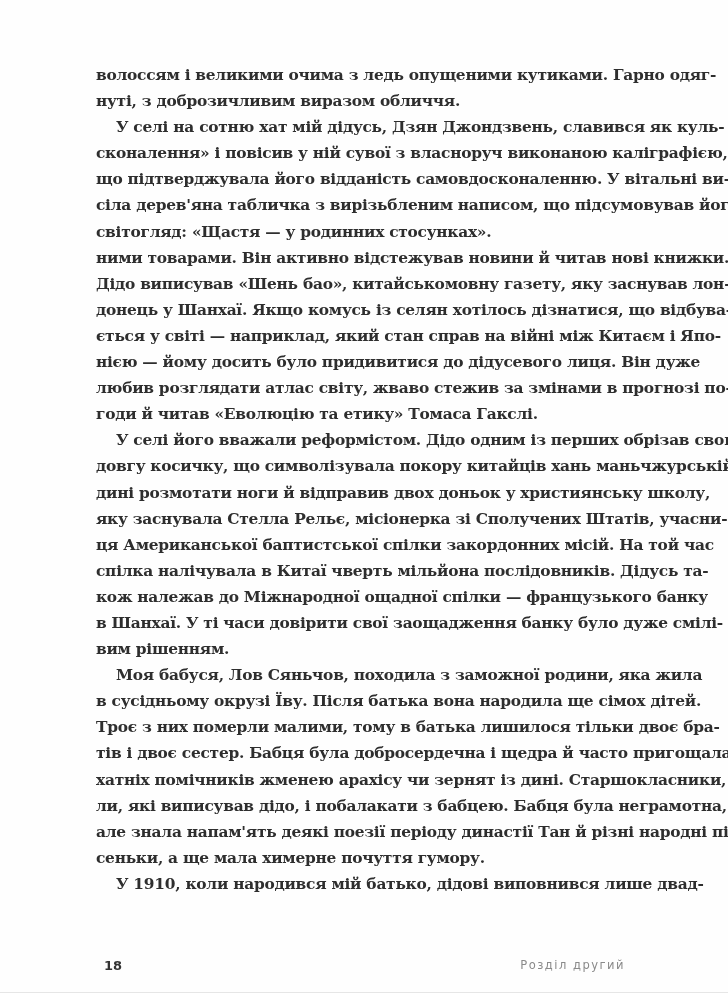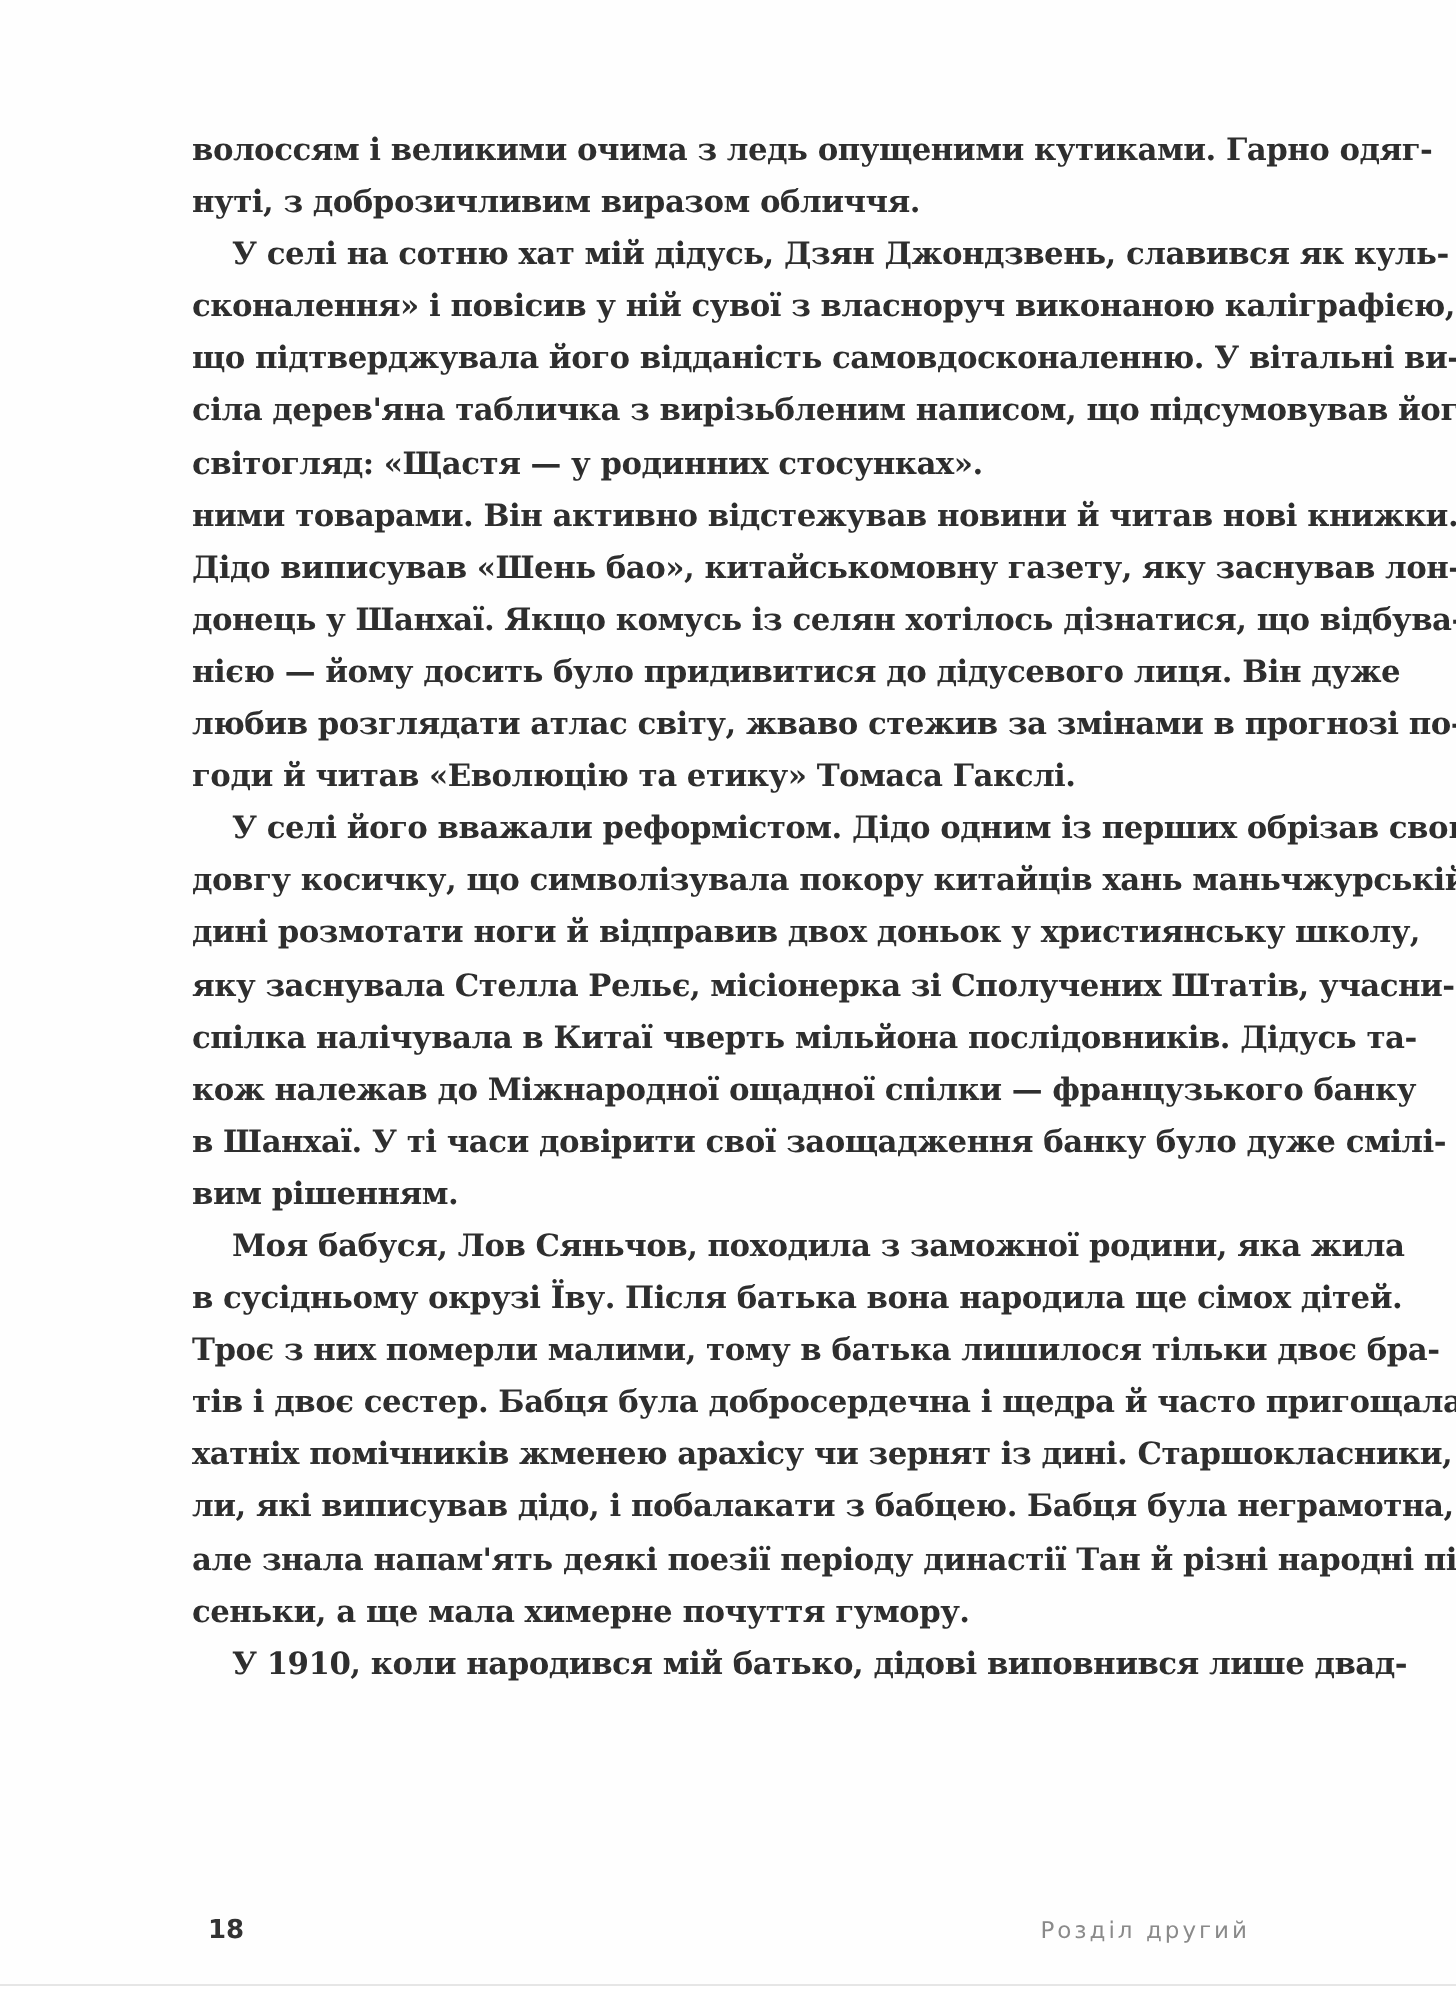--- a/index.html
+++ b/index.html
@@ -50,29 +50,31 @@
         <span class="line indent">У селі на сотню хат мій дідусь, Дзян Джондзвень, славився як куль-</span>
         <span class="line">сконалення» і повісив у ній сувої з власноруч виконаною каліграфією,</span>
         <span class="line">що підтверджувала його відданість самовдосконаленню. У вітальні ви-</span>
         <span class="line">сіла дерев'яна табличка з вирізьбленим написом, що підсумовував його</span>
         <span class="line last">світогляд: «Щастя — у родинних стосунках».</span>
       </div>
       <div class="paragraph">
         <span class="line">ними товарами. Він активно відстежував новини й читав нові книжки.</span>
         <span class="line">Дідо виписував «Шень бао», китайськомовну газету, яку заснував лон-</span>
         <span class="line">донець у Шанхаї. Якщо комусь із селян хотілось дізнатися, що відбува-</span>
+        <span class="line">ється у світі — наприклад, який стан справ на війні між Китаєм і Япо-</span>
         <span class="line">нією — йому досить було придивитися до дідусевого лиця. Він дуже</span>
         <span class="line">любив розглядати атлас світу, жваво стежив за змінами в прогнозі по-</span>
         <span class="line last">годи й читав «Еволюцію та етику» Томаса Гакслі.</span>
       </div>
       <div class="paragraph">
         <span class="line indent">У селі його вважали реформістом. Дідо одним із перших обрізав свою</span>
         <span class="line">довгу косичку, що символізувала покору китайців хань маньчжурській</span>
         <span class="line">дині розмотати ноги й відправив двох доньок у християнську школу,</span>
         <span class="line">яку заснувала Стелла Рельє, місіонерка зі Сполучених Штатів, учасни-</span>
+        <span class="line">ця Американської баптистської спілки закордонних місій. На той час</span>
         <span class="line">спілка налічувала в Китаї чверть мільйона послідовників. Дідусь та-</span>
         <span class="line">кож належав до Міжнародної ощадної спілки — французького банку</span>
         <span class="line">в Шанхаї. У ті часи довірити свої заощадження банку було дуже смілі-</span>
         <span class="line last">вим рішенням.</span>
       </div>
       <div class="paragraph">
         <span class="line indent">Моя бабуся, Лов Сяньчов, походила з заможної родини, яка жила</span>
         <span class="line">в сусідньому окрузі Їву. Після батька вона народила ще сімох дітей.</span>
         <span class="line">Троє з них померли малими, тому в батька лишилося тільки двоє бра-</span>
         <span class="line">тів і двоє сестер. Бабця була добросердечна і щедра й часто пригощала</span>

